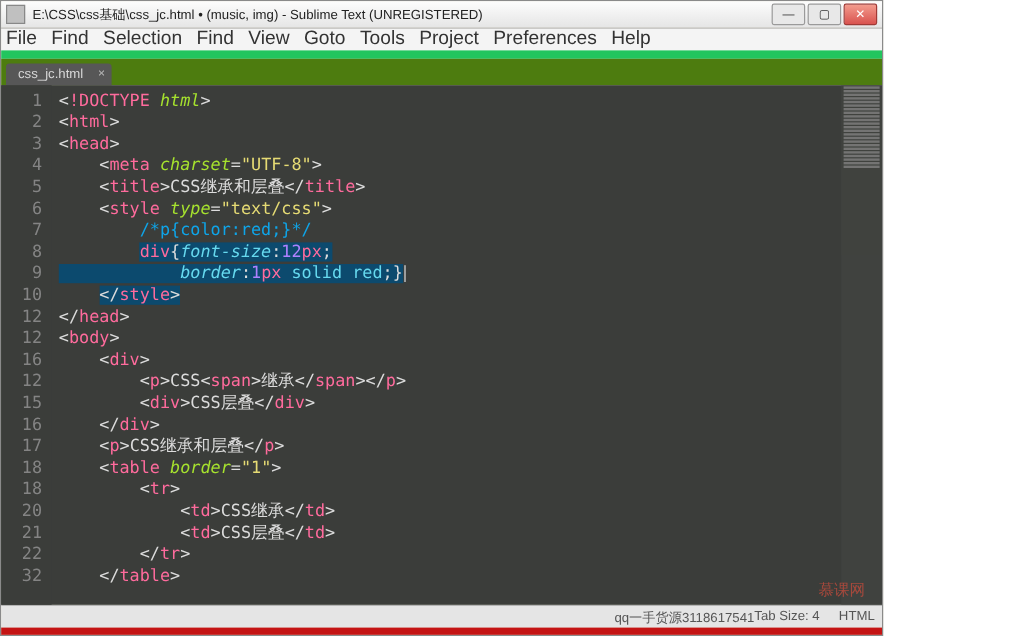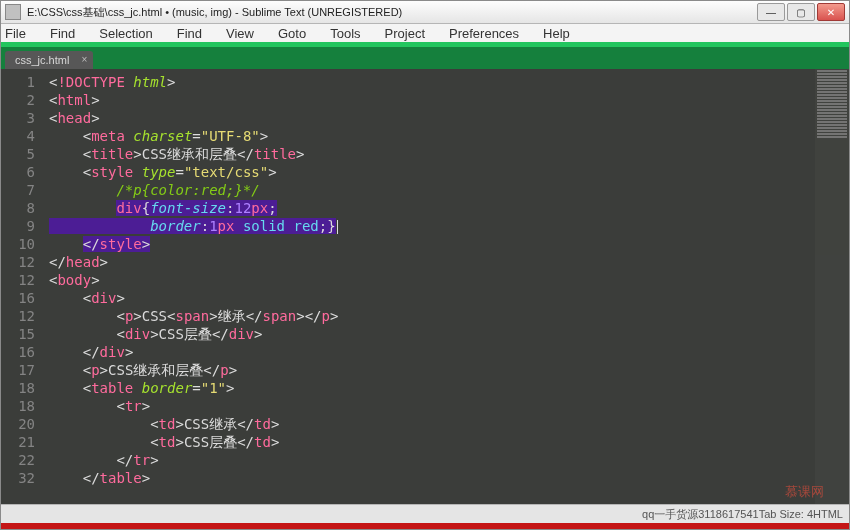--- a/index.html
+++ b/index.html
@@ -1,46 +1,46 @@
 <!DOCTYPE html>
 <html><head>
 <meta charset="utf-8">
 <style>
   html,body{margin:0;padding:0;font-family:"Segoe UI",Tahoma,sans-serif;font-size:12px;overflow:hidden}
-  .window{width:850px;height:530px;background:#ece9d8;display:flex;flex-direction:column;border:1px solid #8a8a8a;box-sizing:border-box;position:relative}
+  .window{width:736px;height:530px;background:#ece9d8;display:flex;flex-direction:column;border:1px solid #8a8a8a;box-sizing:border-box;position:relative}
   .titlebar{height:22px;background:linear-gradient(#fdfdfd,#e5e5e5);display:flex;align-items:center;padding:0 4px;border-bottom:1px solid #b5b5b5}
   .titlebar .icon{width:14px;height:14px;background:#c0c0c0;margin-right:6px;border:1px solid #888}
   .titlebar .title{flex:1;color:#222;font-size:11px;white-space:nowrap;overflow:hidden}
   .winbtns{display:flex;gap:2px}
   .winbtn{width:26px;height:16px;background:#e8e8e8;border:1px solid #9a9a9a;border-radius:2px;font-size:10px;display:flex;align-items:center;justify-content:center;color:#333}
   .winbtn.close{background:linear-gradient(#f39b8d,#d9534f);color:#fff;border-color:#a03a36}
-  .menubar{height:18px;background:#f4f4f4;display:flex;align-items:center;padding:0 4px;gap:24px;font-size:13px;color:#333;border-bottom:5px solid #22c55e}
+  .menubar{height:18px;background:#f4f4f4;display:flex;align-items:center;padding:0 4px;gap:12px;font-size:16px;color:#333;border-bottom:7px solid #22c55e}
   .menubar span{cursor:default}
-  .tabbar{height:22px;background:#15803d;display:flex;align-items:flex-end;padding-left:4px}
+  .tabbar{height:22px;background:#4d7c0f;display:flex;align-items:flex-end;padding-left:4px}
   .tab{background:#575757;color:#d8d8d8;font-size:11px;padding:3px 24px 3px 10px;border-top-left-radius:3px;border-top-right-radius:3px;position:relative}
   .tab .x{position:absolute;right:6px;top:3px;color:#bcbcbc;font-size:10px}
   .editor{flex:1;display:flex;background:#3b3d3a;font-family:Consolas,Menlo,monospace;font-size:14px;line-height:18px;min-height:0;position:relative}
   .gutter{width:34px;background:#3b3d3a;text-align:right;color:#848484;padding:4px 8px 4px 0;user-select:none}
   .code{flex:1;padding:4px 0 4px 6px;color:#dcdcdc;white-space:pre;overflow:hidden}
   .minimap{width:34px;background:#444642;opacity:.6}
   .mm-line{height:2px;margin:1px 2px;background:#9a9a9a}
   .p-tag{color:#ff6b9d}
   .p-attr{color:#a6e22e;font-style:italic}
   .p-str{color:#e6db74}
   .p-ent{color:#dcdcdc}
-  .p-comm{color:#84cc16;font-style:italic}
+  .p-comm{color:#0ea5e9;}
   .p-prop{color:#66d9ef;font-style:italic}
   .p-num{color:#ae81ff}
   .p-val{color:#66d9ef}
-  .sel{background:#4c1d95}
+  .sel{background:#0c4a6e}
   .cursor{display:inline-block;width:1px;height:14px;background:#ddd;vertical-align:middle;margin-left:1px}
   .statusbar{height:18px;background:#e5e5e5;border-top:1px solid #b5b5b5;display:flex;align-items:center;font-size:11px;color:#555;justify-content:flex-end;padding:0 6px}
-  .status-right{display:flex;}
+  .status-right{display:flex;gap:16px}
   .redbar{height:6px;background:#c41414}
-  .watermark{position:absolute;right:25px;bottom:28px;color:#b94a3c;font-size:13px;opacity:.85;pointer-events:none}
+  .watermark{position:absolute;right:14px;bottom:28px;color:#b94a3c;font-size:13px;opacity:.85;pointer-events:none}
 </style>
 </head>
 <body>
 
 <div class="window">
 
   <div class="titlebar">
     <div class="icon"></div>
     <div class="title">E:\CSS\css基础\css_jc.html • (music, img) - Sublime Text (UNREGISTERED)</div>
     <div class="winbtns">

